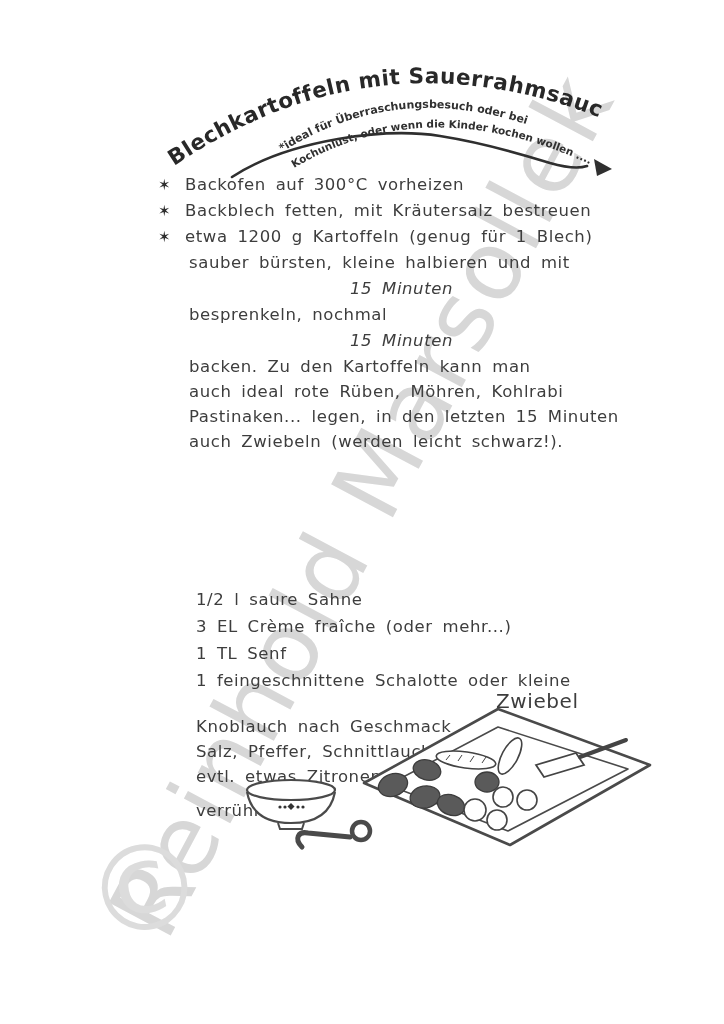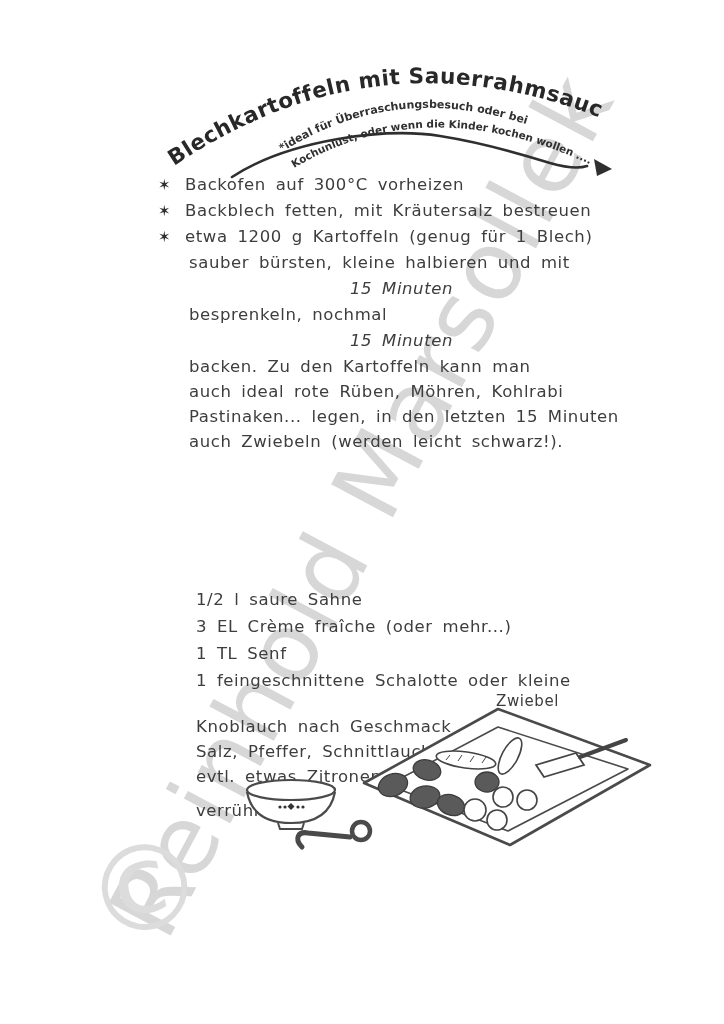--- a/index.html
+++ b/index.html
@@ -30,21 +30,21 @@
   .line.b .star{display:inline-block;width:27px;font-size:15px;color:#2e2e2e;}
   .line.c{padding-left:31px;}
   .line.ctr{padding-left:192px;margin:1px 0;font-style:italic;}
   .line.wd{margin-top:9px;}
   
   .ing-block{
     position:absolute;left:196px;top:586px;z-index:2;
     font-size:16.5px;letter-spacing:.6px;word-spacing:4px;white-space:nowrap;
   }
   .ing{line-height:27px;}
-  .zwiebel{line-height:15px;padding-left:300px;font-size:15px;}
+  .zwiebel{line-height:15px;padding-left:300px;font-size:20px;}
   .close{line-height:25px;}
   .close.first{margin-top:5px;}
   .final{margin-top:9px;}
   
   .illus{position:absolute;z-index:2;}
   .tray-svg{left:358px;top:703px;}
   .bowl-svg{left:242px;top:777px;}
   .ladle-svg{left:292px;top:817px;}
 </style>
 </head>

